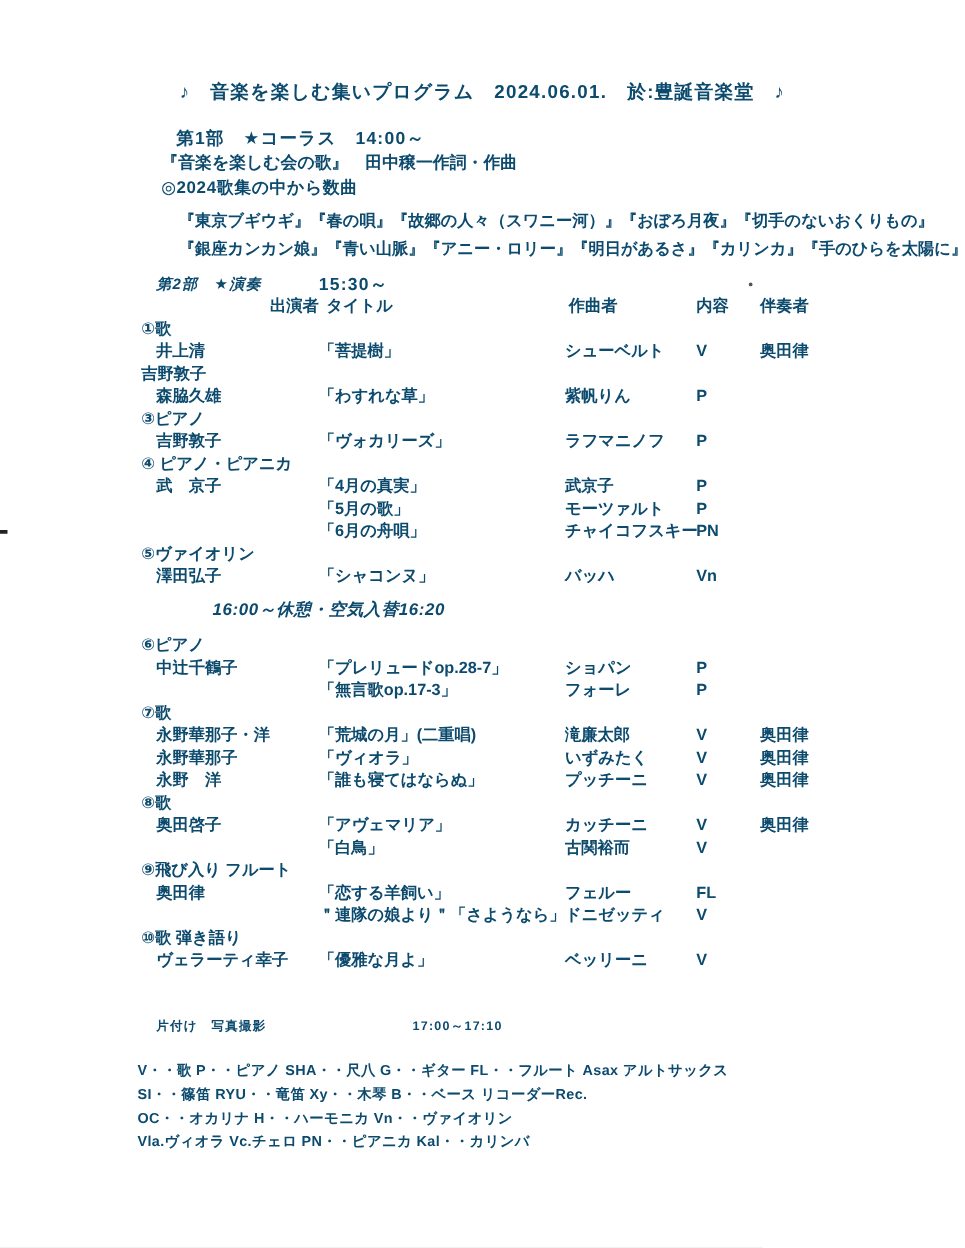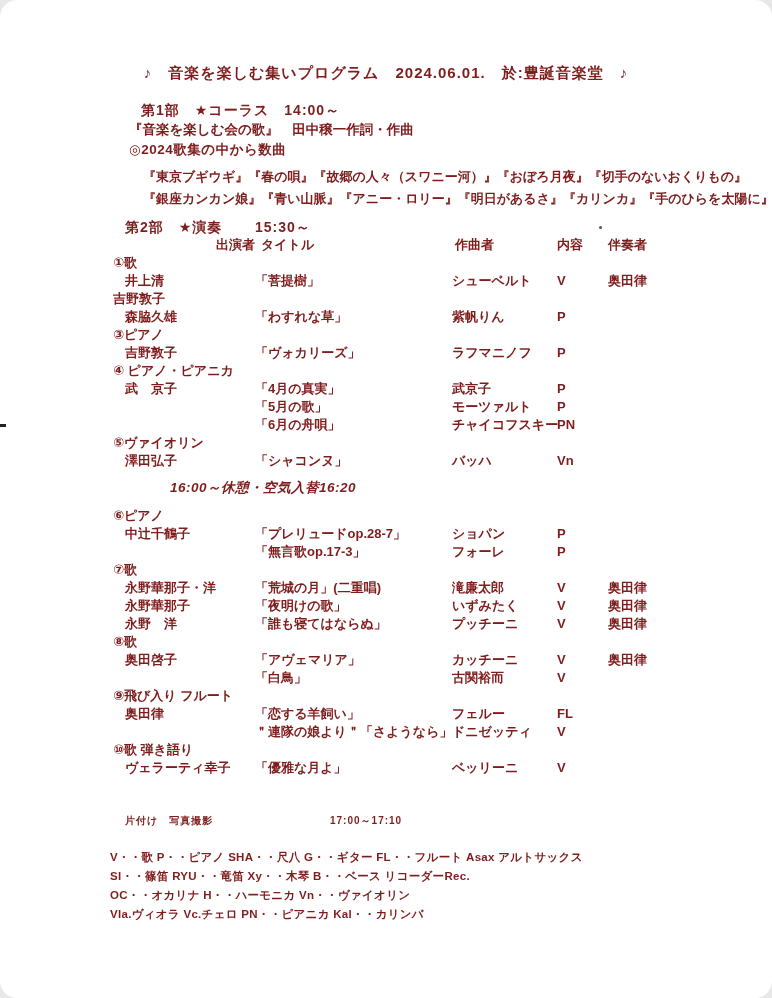--- a/index.html
+++ b/index.html
@@ -1,42 +1,41 @@
 <!DOCTYPE html>
 <html lang="ja"><head>
 <meta charset="utf-8">
 <style>
   html,body{margin:0;padding:0;background:#e8e8e8;}
   .page{
     position:relative;
     width:772px;height:998px;
     background:#ffffff;
-    color:#7f1d1d;
+    color:#0c4a6e;
     font-family:"Liberation Sans","DejaVu Sans",sans-serif;
     font-weight:bold;
     overflow:hidden;
-    border-radius:17px;
     -webkit-font-smoothing:none;
   }
   
   .doc-title{
     position:absolute;top:64px;left:0;width:100%;
     text-align:center;
     font-size:15px;letter-spacing:1px;
     white-space:nowrap;
   }
   
   .part1{position:absolute;top:100px;left:113px;right:10px;font-size:13.5px;line-height:20px;white-space:nowrap;margin-left:16px;}
   .part1 .p1-heading{padding-left:12px;font-size:14px;letter-spacing:1px;}
   .part1 .p1-note{letter-spacing:.5px;}
   .part1 .p1-songs{margin-top:6px;padding-left:14px;font-size:13px;line-height:22px;letter-spacing:0;}
   
   .part2{position:absolute;top:218px;left:113px;right:8px;font-size:13px;line-height:18px;white-space:nowrap;}
   .p2-headrow{display:flex;}
-  .p2-heading{padding-left:12px;width:130px;font-size:14px;letter-spacing:1px;}
+  .p2-heading{padding-left:12px;width:130px;font-size:12px;letter-spacing:1px;font-style:italic;}
   .p2-time{font-size:14px;letter-spacing:1px;}
   .cols,.prow{display:grid;grid-template-columns:142px 197px 105px 51px 1fr;height:18px;}
   .cols .c-performer{padding-left:27px;text-align:right;}
   .cols .c-title{padding-left:6px;}
   .cols .c-composer{padding-left:3px;}
   .prow .cell-performer{padding-left:12px;}
   .prow.group{display:block;}
   .prow.break{display:block;height:auto;margin:9px 0 10px 0;padding-left:57px;font-size:13.5px;letter-spacing:.5px;font-style:italic;}
   
   .cleanup{position:absolute;top:814px;left:125px;display:flex;font-size:10px;letter-spacing:1px;white-space:nowrap;}
@@ -150,21 +149,21 @@
         <div class="prow group">⑦歌</div>
         <div class="prow piece">
           <span class="cell-performer">永野華那子・洋</span>
           <span class="cell-title">「荒城の月」(二重唱)</span>
           <span class="cell-composer">滝廉太郎</span>
           <span class="cell-content">V</span>
           <span class="cell-accompanist">奥田律</span>
         </div>
         <div class="prow piece">
           <span class="cell-performer">永野華那子</span>
-          <span class="cell-title">「夜明けの歌」</span>
+          <span class="cell-title">「ヴィオラ」</span>
           <span class="cell-composer">いずみたく</span>
           <span class="cell-content">V</span>
           <span class="cell-accompanist">奥田律</span>
         </div>
         <div class="prow piece">
           <span class="cell-performer">永野　洋</span>
           <span class="cell-title">「誰も寝てはならぬ」</span>
           <span class="cell-composer">プッチーニ</span>
           <span class="cell-content">V</span>
           <span class="cell-accompanist">奥田律</span>

